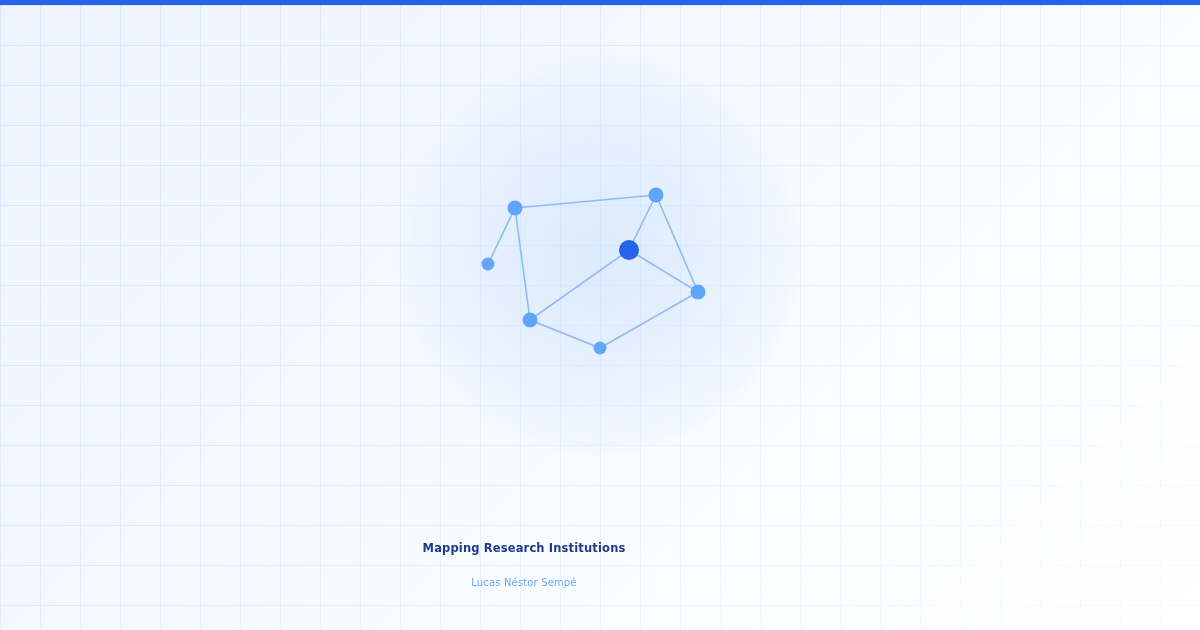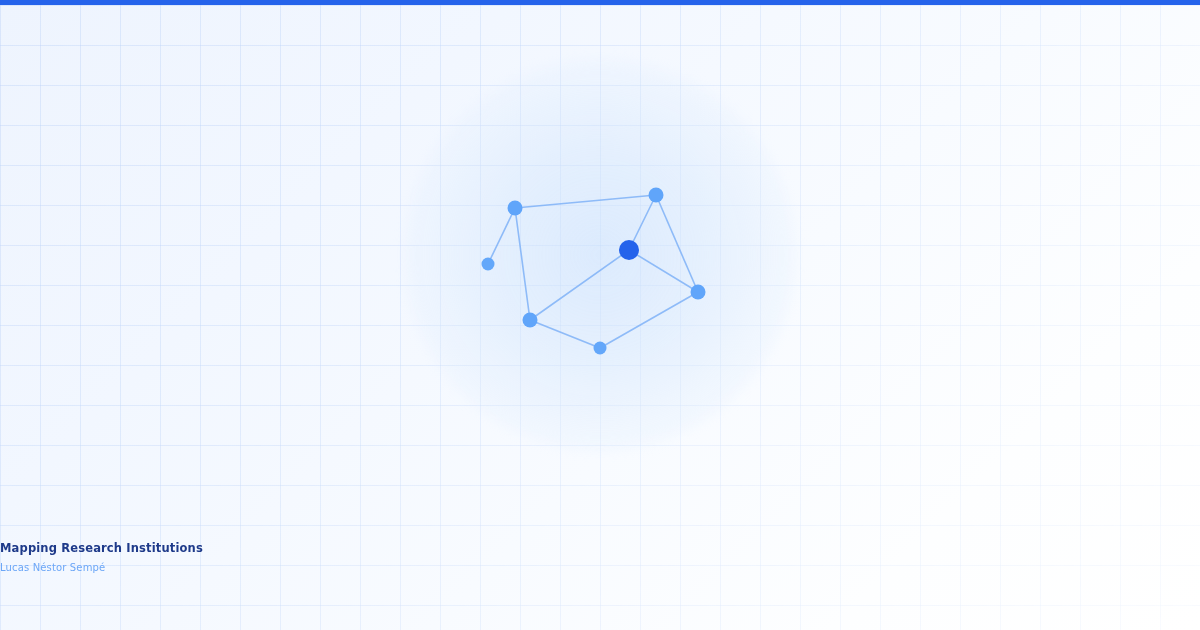--- a/index.html
+++ b/index.html
@@ -70,32 +70,32 @@
     width: 1200px;
     height: 630px;
   }
 
   
   #caption {
     position: absolute;
     left: 0;
     top: 540px;
     width: 1048px;
-    text-align: left;
+    text-align: center;
     z-index: 4;
   }
   #title {
     font-size: 11.5px;
     line-height: 16px;
     font-weight: 600;
     letter-spacing: 0.15px;
     color: #1e3a8a;
   }
   #byline {
-    margin-top: 5px;
+    margin-top: 20px;
     font-size: 10px;
     line-height: 14px;
     font-weight: 400;
     letter-spacing: 0.15px;
     color: #6ba6f7;
   }
 </style>
 </head>
 <body>
 

